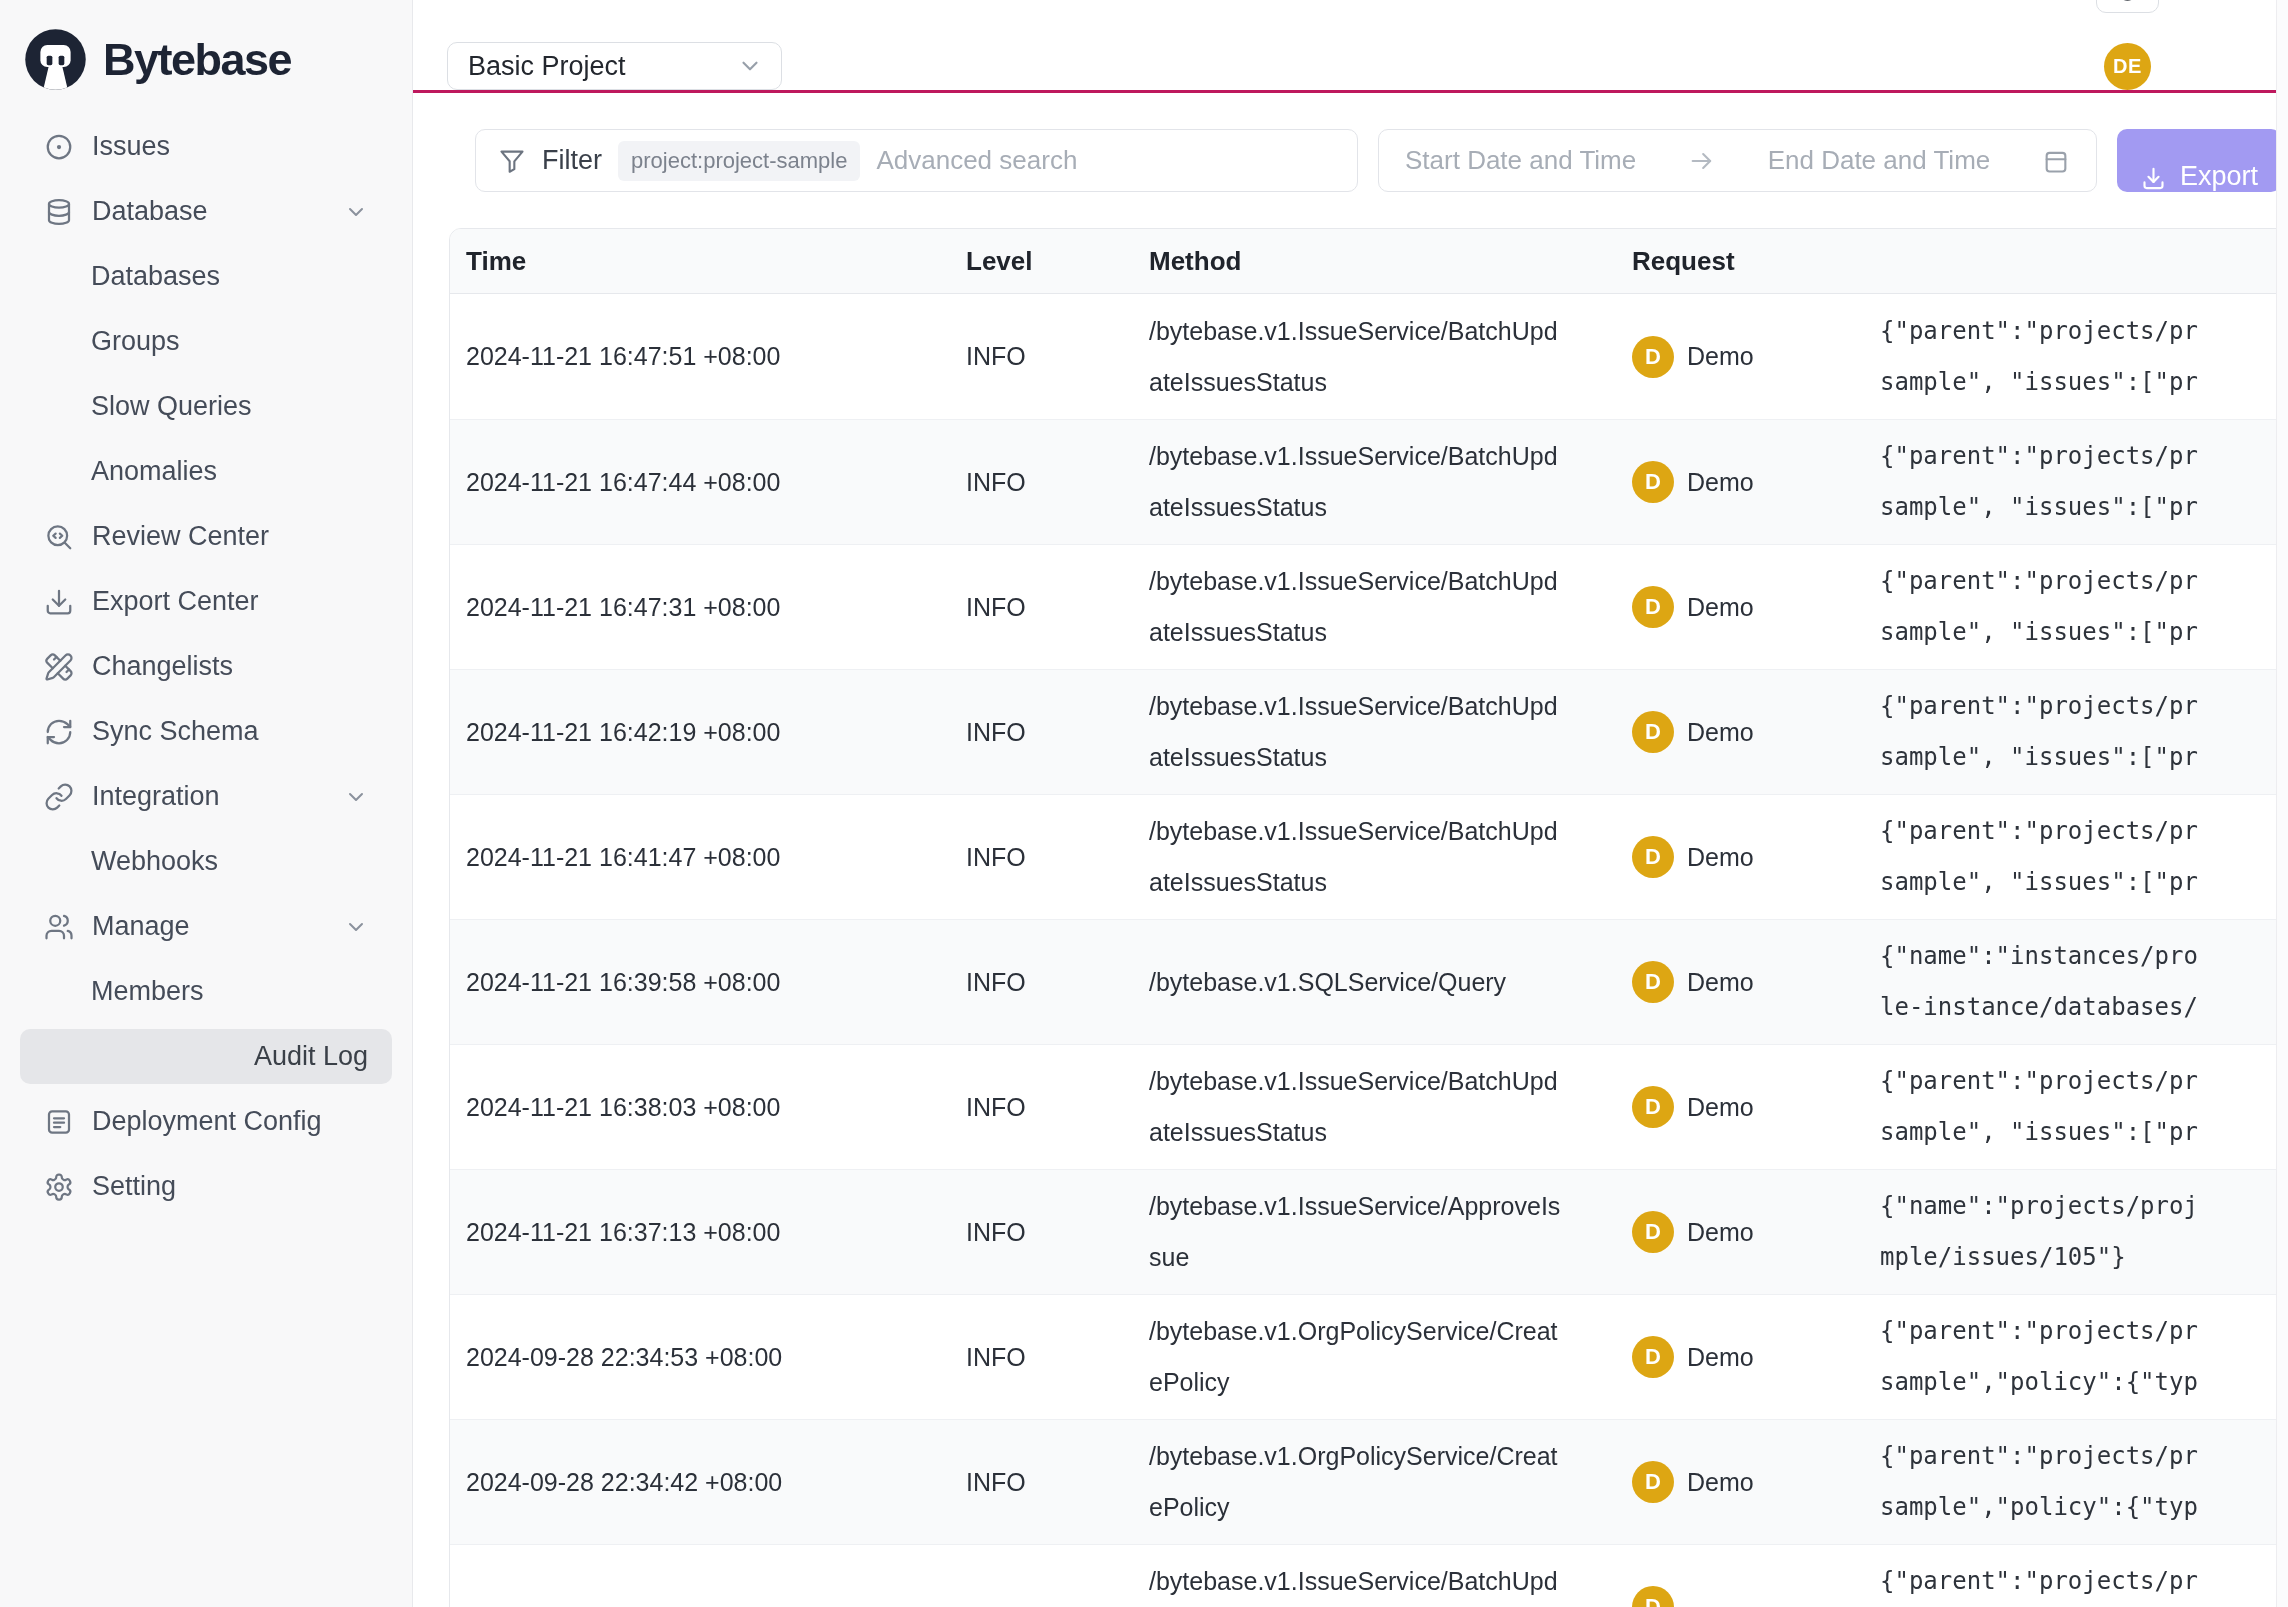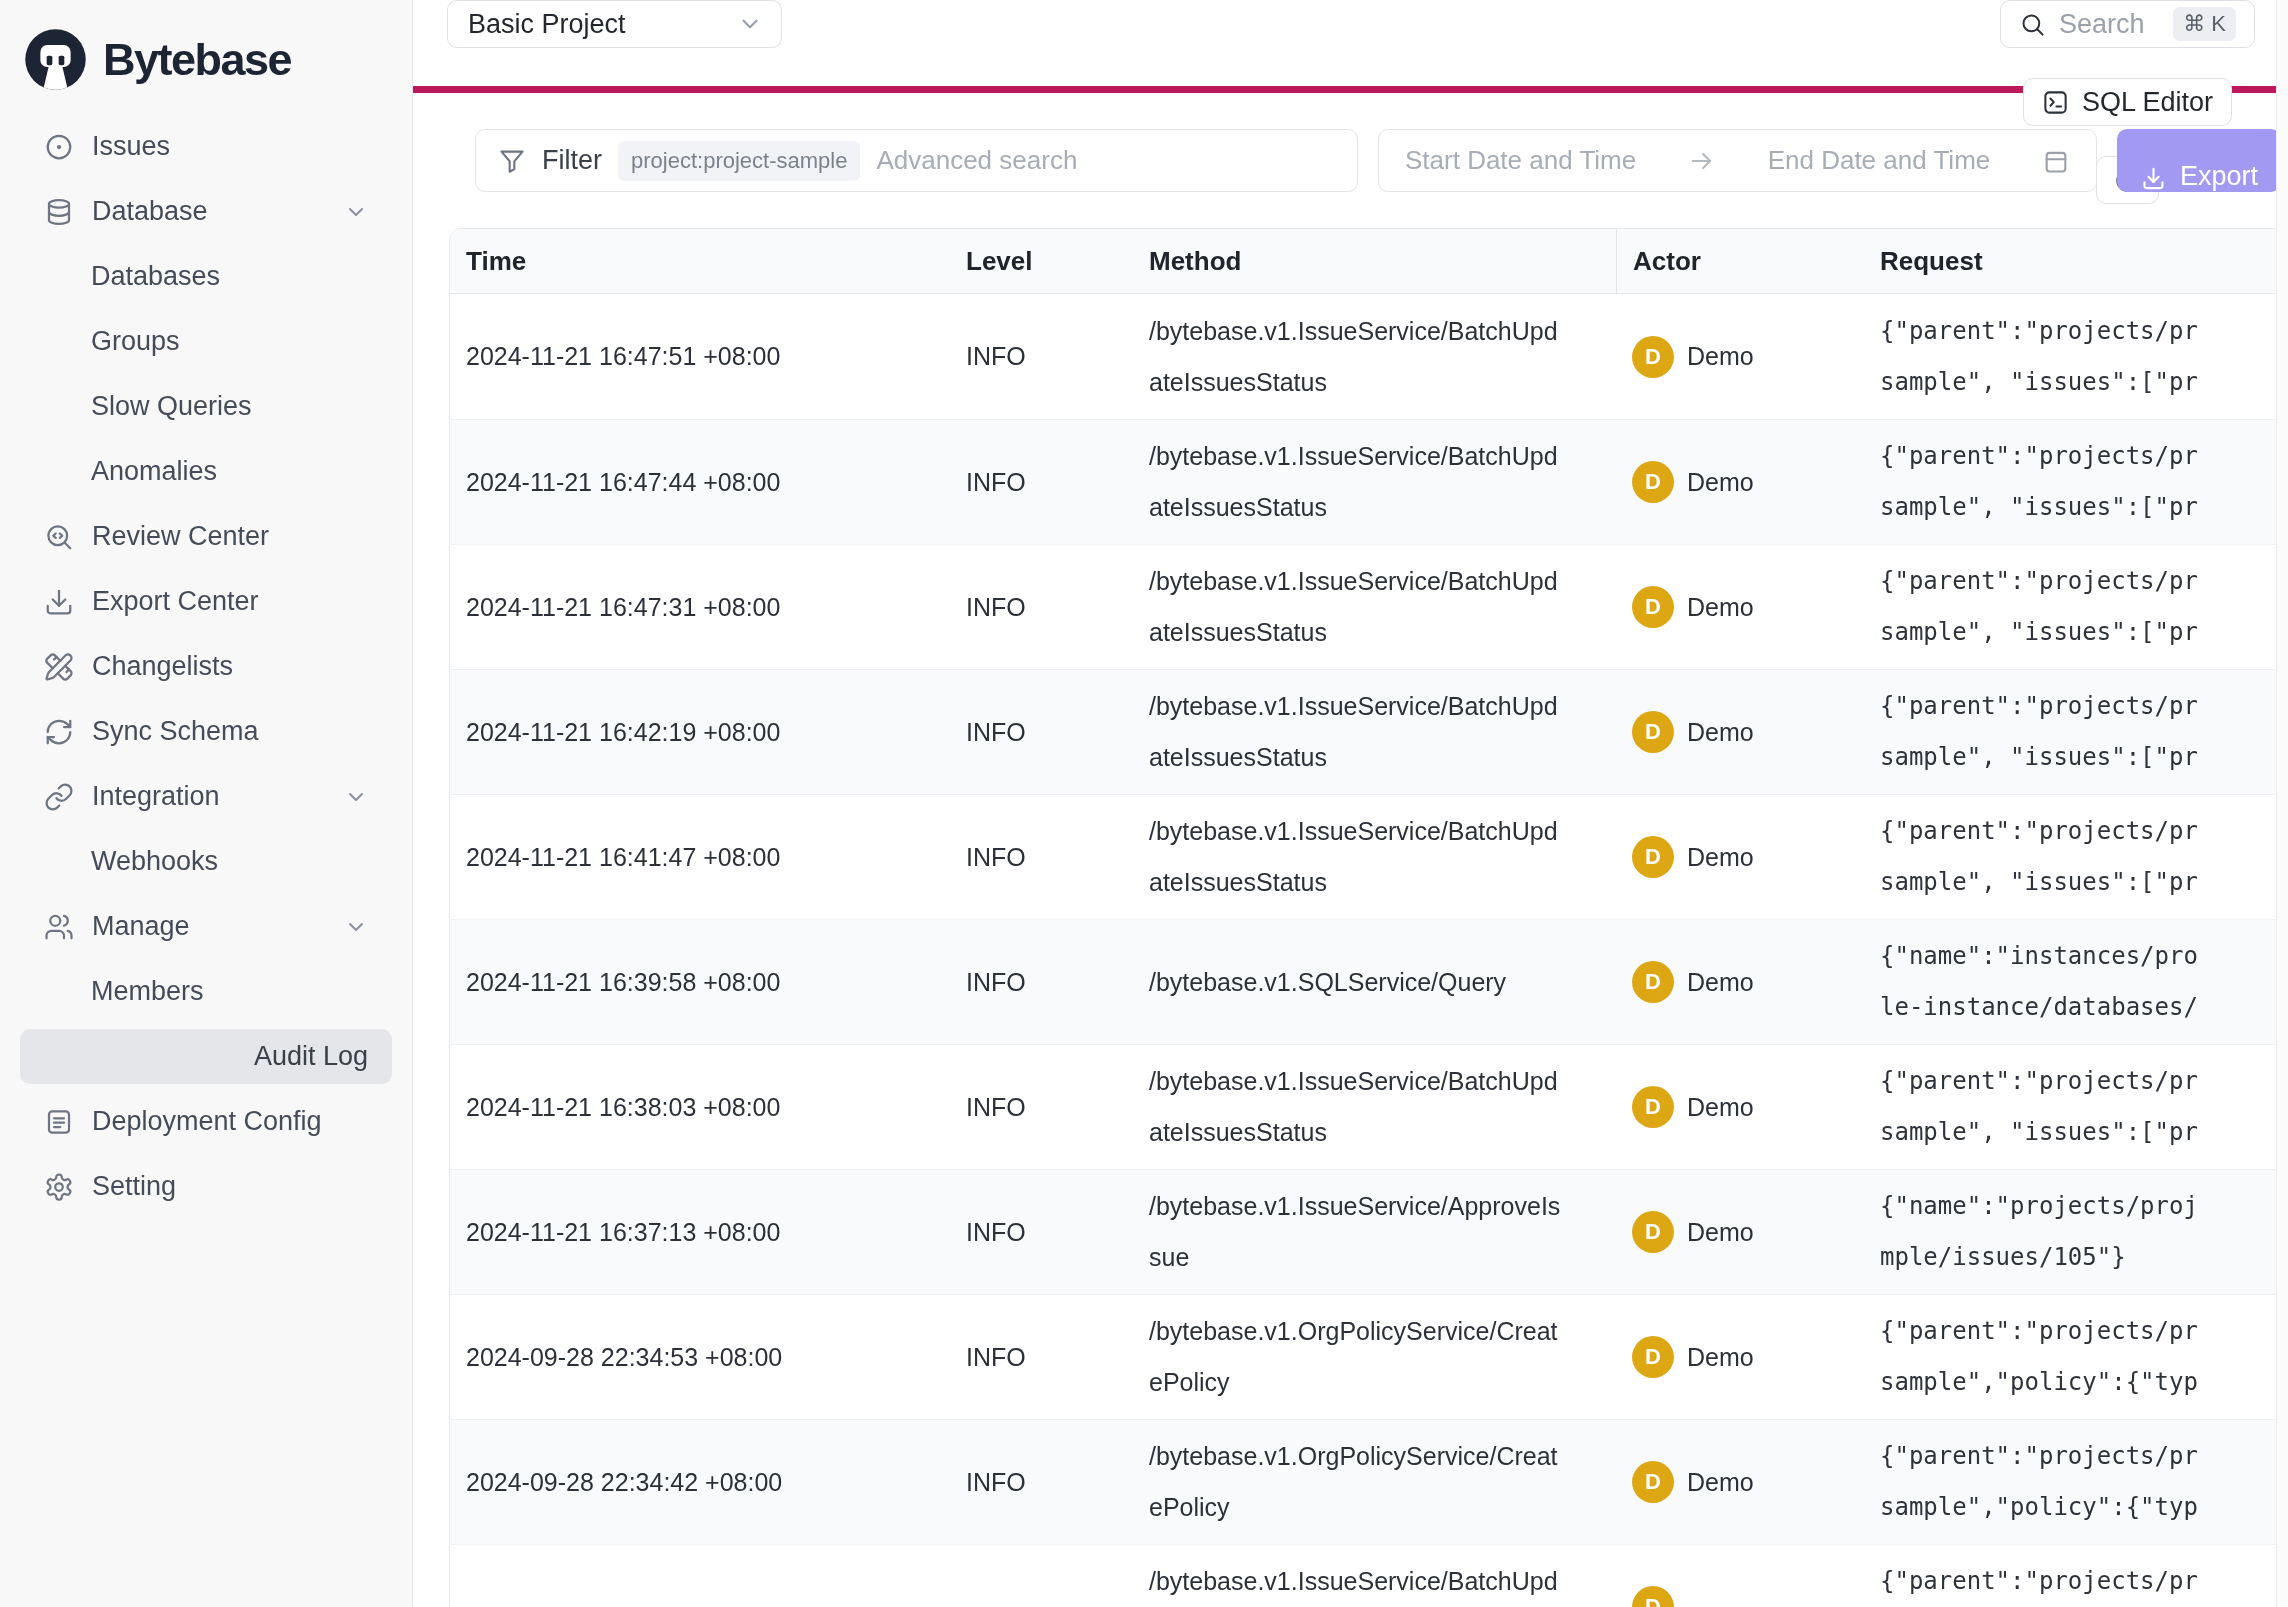--- a/index.html
+++ b/index.html
@@ -31,22 +31,22 @@
   .nav-item .chevron { margin-left:auto; width:24px; height:24px; color:#8b929d; }
   .nav-sub {
     height:55px; margin-bottom:10px; display:flex; align-items:center;
     padding:0 24px 0 71px; border-radius:10px; font-size:27px; color:#454c59; cursor:pointer;
   }
   .nav-sub.active { background:#e5e6e9; color:#3a4048;justify-content:flex-end; }
 
   
   .main { flex:1; display:flex; flex-direction:column; min-width:0; position:relative; }
   .topbar {
-    height:93px; min-height:93px; border-bottom:7px solid #be185d;
-    display:flex; align-items:flex-start; padding:0 34px;
+    height:93px; min-height:93px; border-bottom:3px solid #be185d;
+    display:flex; align-items:flex-end; padding:0 34px;
   }
   .project-select {
     width:335px; height:48px; background:#fff; border:1px solid #dcdfe4; border-radius:10px;
     display:flex; align-items:center; justify-content:space-between; padding:0 18px 0 20px;
     font-size:27px; font-weight:500; color:#23272e; cursor:pointer;
   }
   .project-select .chevron { width:26px; height:26px; color:#98a0aa; }
   .topbar-right { margin-left:auto; display:flex; align-items:center; gap:30px;flex-direction:column; }
   .btn {
     height:48px; background:#fff; border:1px solid #dcdfe4; border-radius:10px;
@@ -357,21 +357,20 @@
         </span>
         <span>Export</span>
       </button>
     </div>
 
     <div class="table">
       <div class="grid thead" id="thead">
           <div class="th">Time</div>
           <div class="th">Level</div>
           <div class="th">Method</div>
-          <div class="th divided">Actor</div>
           <div class="th">Request</div>
         </div>
       <div id="tbody">
           <div class="grid row">
             <div class="cell cell-time">2024-11-21 16:47:51 +08:00</div>
             <div class="cell cell-level">INFO</div>
             <div class="cell cell-method">
               <div class="multiline">/bytebase.v1.IssueService/BatchUpd
 ateIssuesStatus</div>
             </div>

